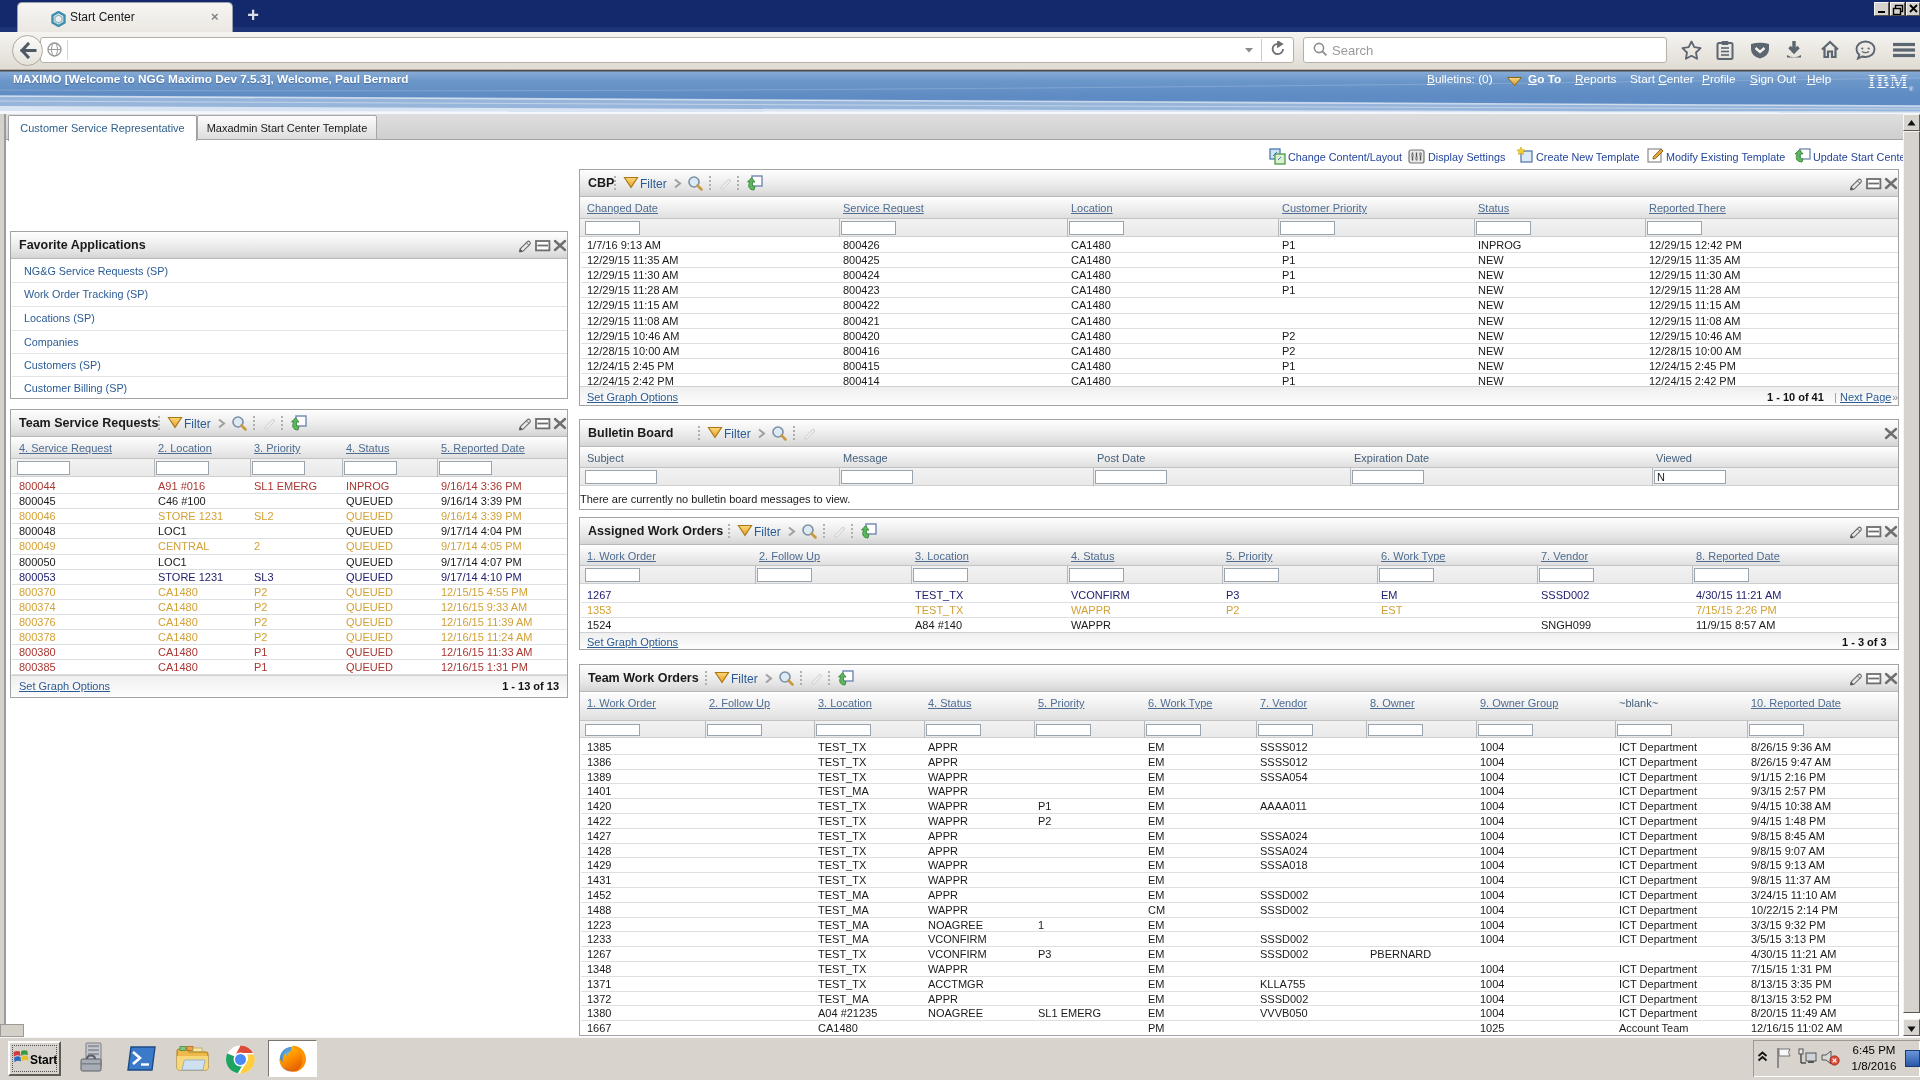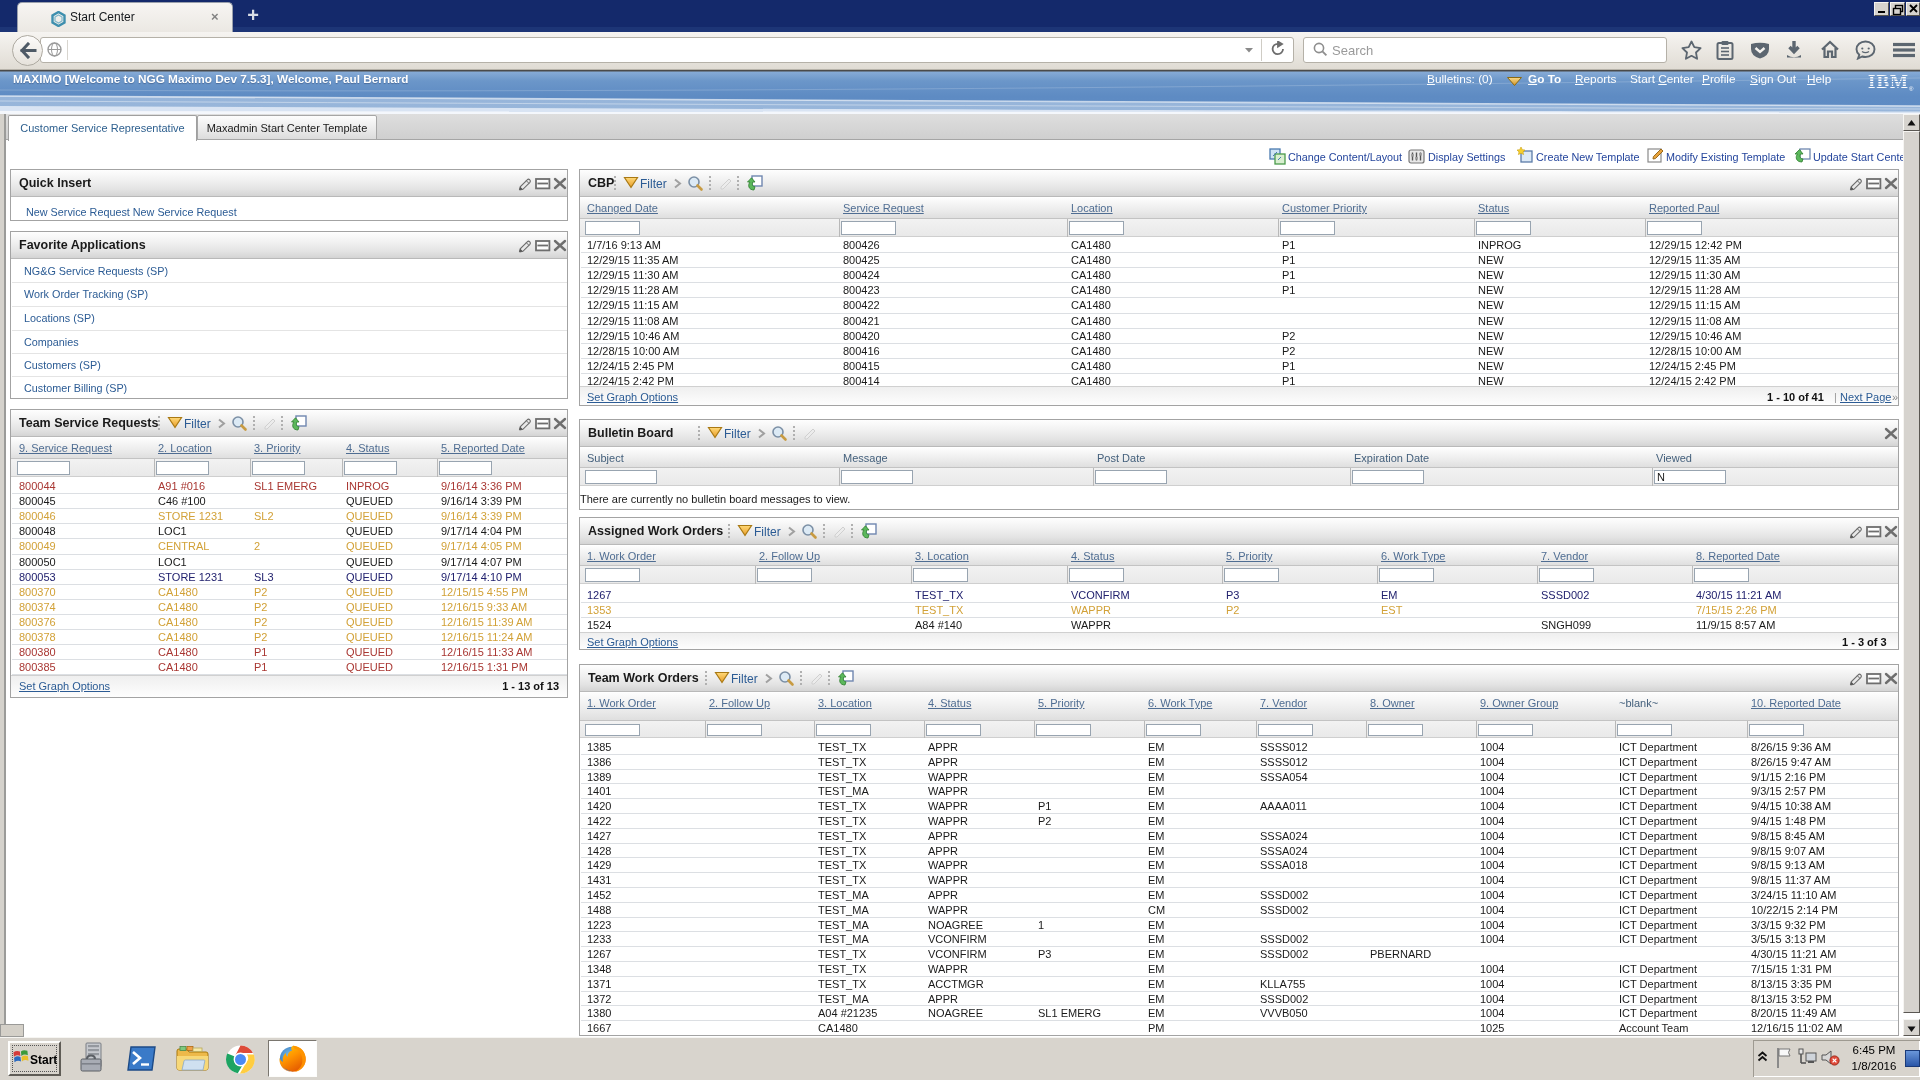--- a/index.html
+++ b/index.html
@@ -231,37 +231,20 @@
       <path d="M5 1 L6.3 3.7 L9 4 L7 5.9 L7.6 8.6 L5 7.2 L2.4 8.6 L3 5.9 L1 4 L3.7 3.7 Z" fill="#f7d02e" stroke="#c9a010" stroke-width="0.6"></path>
     </svg>
 <svg class="abs" style="left:1647px;top:147px" width="18" height="17" viewBox="0 0 18 17" xmlns="http://www.w3.org/2000/svg">
       <rect x="1" y="2" width="13" height="13" fill="#fff" stroke="#8a8a8a" stroke-width="1.2"></rect>
       <path d="M6 12 L8.4 11.6 L16 4 L14 2 L6.4 9.6 Z" fill="#e8a33d" stroke="#9a6a1a" stroke-width="1"></path>
     </svg>
 <svg class="abs" style="left:1793px;top:146px" width="18" height="18" viewBox="0 0 18 18" xmlns="http://www.w3.org/2000/svg">
       <rect x="7" y="3" width="10" height="10" fill="#fff" stroke="#6f87b0" stroke-width="1.3"></rect>
       <path d="M9 16 C3 16 2 11 4.5 8 L2 8 L6.5 3.5 L10 8 L7.5 8 C6.5 10 7 13 10 13 Z" fill="#5cb85c" stroke="#2d7d2d" stroke-width="0.8"></path>
     </svg>
-<div class="portlet abs" style="left:10px;top:169px;width:558px;height:52px">
-      <div class="phead abs"></div>
-      <div class="ptitle abs" style="left:8px">Quick Insert</div>
-      <svg class="abs" style="left:506px;top:6px" width="15" height="16" viewBox="0 0 15 16" xmlns="http://www.w3.org/2000/svg">
-        <path d="M2.5 13.5 L3.2 10.8 L10.2 3.8 Q11.5 2.6 12.8 3.8 Q14 5 12.9 6.3 L5.9 13.3 L3 14 Z" fill="#e8e8e8" stroke="#6a6a6a" stroke-width="1.1"></path>
-        <path d="M2.5 13.5 L3.2 10.8 L5.9 13.3 L3 14 Z" fill="#555"></path>
-        <line x1="9.3" y1="4.7" x2="11.9" y2="7.3" stroke="#6a6a6a" stroke-width="1"></line>
-      </svg>
-      <svg class="abs" style="left:524px;top:8px" width="16" height="12" viewBox="0 0 16 12" xmlns="http://www.w3.org/2000/svg">
-        <rect x="1" y="1" width="13.4" height="9.4" fill="#fdfdfd" stroke="#6e6e6e" stroke-width="1.8"></rect>
-        <rect x="2.4" y="4.6" width="10.6" height="1.8" fill="#6e6e6e"></rect>
-      </svg>
-      <svg class="abs" style="left:542px;top:7px" width="14" height="13" viewBox="0 0 14 13" xmlns="http://www.w3.org/2000/svg">
-        <path d="M2 2 L12 11 M12 2 L2 11" stroke="#6e6e6e" stroke-width="2.4" stroke-linecap="round"></path>
-      </svg>
-<div class="abs lnk" style="left:15px;top:36px;font-size:10.8px;text-decoration:none">New Service Request New Service Request</div>
-</div>
 <div class="portlet abs" style="left:10px;top:231px;width:558px;height:168px">
       <div class="phead abs"></div>
       <div class="ptitle abs" style="left:8px">Favorite Applications</div>
       <svg class="abs" style="left:506px;top:6px" width="15" height="16" viewBox="0 0 15 16" xmlns="http://www.w3.org/2000/svg">
         <path d="M2.5 13.5 L3.2 10.8 L10.2 3.8 Q11.5 2.6 12.8 3.8 Q14 5 12.9 6.3 L5.9 13.3 L3 14 Z" fill="#e8e8e8" stroke="#6a6a6a" stroke-width="1.1"></path>
         <path d="M2.5 13.5 L3.2 10.8 L5.9 13.3 L3 14 Z" fill="#555"></path>
         <line x1="9.3" y1="4.7" x2="11.9" y2="7.3" stroke="#6a6a6a" stroke-width="1"></line>
       </svg>
       <svg class="abs" style="left:524px;top:8px" width="16" height="12" viewBox="0 0 16 12" xmlns="http://www.w3.org/2000/svg">
         <rect x="1" y="1" width="13.4" height="9.4" fill="#fdfdfd" stroke="#6e6e6e" stroke-width="1.8"></rect>
@@ -318,21 +301,21 @@
         <line x1="9.3" y1="4.7" x2="11.9" y2="7.3" stroke="#6a6a6a" stroke-width="1"></line>
       </svg>
       <svg class="abs" style="left:524px;top:8px" width="16" height="12" viewBox="0 0 16 12" xmlns="http://www.w3.org/2000/svg">
         <rect x="1" y="1" width="13.4" height="9.4" fill="#fdfdfd" stroke="#6e6e6e" stroke-width="1.8"></rect>
         <rect x="2.4" y="4.6" width="10.6" height="1.8" fill="#6e6e6e"></rect>
       </svg>
       <svg class="abs" style="left:542px;top:7px" width="14" height="13" viewBox="0 0 14 13" xmlns="http://www.w3.org/2000/svg">
         <path d="M2 2 L12 11 M12 2 L2 11" stroke="#6e6e6e" stroke-width="2.4" stroke-linecap="round"></path>
       </svg>
 <div class="abs colband" style="left:0;top:28px;width:558px;height:21px"></div>
-      <div class="abs colhead" style="left:8px;top:32px">9. Service Request</div>
+      <div class="abs colhead" style="left:8px;top:32px">4. Service Request</div>
       <div class="abs colhead" style="left:147px;top:32px">2. Location</div>
       <div class="abs colhead" style="left:243px;top:32px">3. Priority</div>
       <div class="abs colhead" style="left:335px;top:32px">4. Status</div>
       <div class="abs colhead" style="left:430px;top:32px">5. Reported Date</div>
 <div class="abs filtband" style="left:0;top:49px;width:558px;height:18px"></div>
       <div class="abs finput" style="left:6px;top:51px;width:53px"></div>
       <div class="abs" style="left:143px;top:49px;width:1px;height:18px;background:#b8b8b8"></div>
       <div class="abs finput" style="left:145px;top:51px;width:53px"></div>
       <div class="abs" style="left:239px;top:49px;width:1px;height:18px;background:#b8b8b8"></div>
       <div class="abs finput" style="left:241px;top:51px;width:53px"></div>
@@ -460,21 +443,21 @@
       </svg>
       <svg class="abs" style="left:1304px;top:7px" width="14" height="13" viewBox="0 0 14 13" xmlns="http://www.w3.org/2000/svg">
         <path d="M2 2 L12 11 M12 2 L2 11" stroke="#6e6e6e" stroke-width="2.4" stroke-linecap="round"></path>
       </svg>
 <div class="abs colband" style="left:0;top:28px;width:1320px;height:21px"></div>
       <div class="abs colhead" style="left:7px;top:32px">Changed Date</div>
       <div class="abs colhead" style="left:263px;top:32px">Service Request</div>
       <div class="abs colhead" style="left:491px;top:32px">Location</div>
       <div class="abs colhead" style="left:702px;top:32px">Customer Priority</div>
       <div class="abs colhead" style="left:898px;top:32px">Status</div>
-      <div class="abs colhead" style="left:1069px;top:32px">Reported Paul</div>
+      <div class="abs colhead" style="left:1069px;top:32px">Reported There</div>
 <div class="abs filtband" style="left:0;top:49px;width:1320px;height:18px"></div>
       <div class="abs finput" style="left:5px;top:51px;width:55px"></div>
       <div class="abs" style="left:259px;top:49px;width:1px;height:18px;background:#b8b8b8"></div>
       <div class="abs finput" style="left:261px;top:51px;width:55px"></div>
       <div class="abs" style="left:487px;top:49px;width:1px;height:18px;background:#b8b8b8"></div>
       <div class="abs finput" style="left:489px;top:51px;width:55px"></div>
       <div class="abs" style="left:698px;top:49px;width:1px;height:18px;background:#b8b8b8"></div>
       <div class="abs finput" style="left:700px;top:51px;width:55px"></div>
       <div class="abs" style="left:894px;top:49px;width:1px;height:18px;background:#b8b8b8"></div>
       <div class="abs finput" style="left:896px;top:51px;width:55px"></div>

